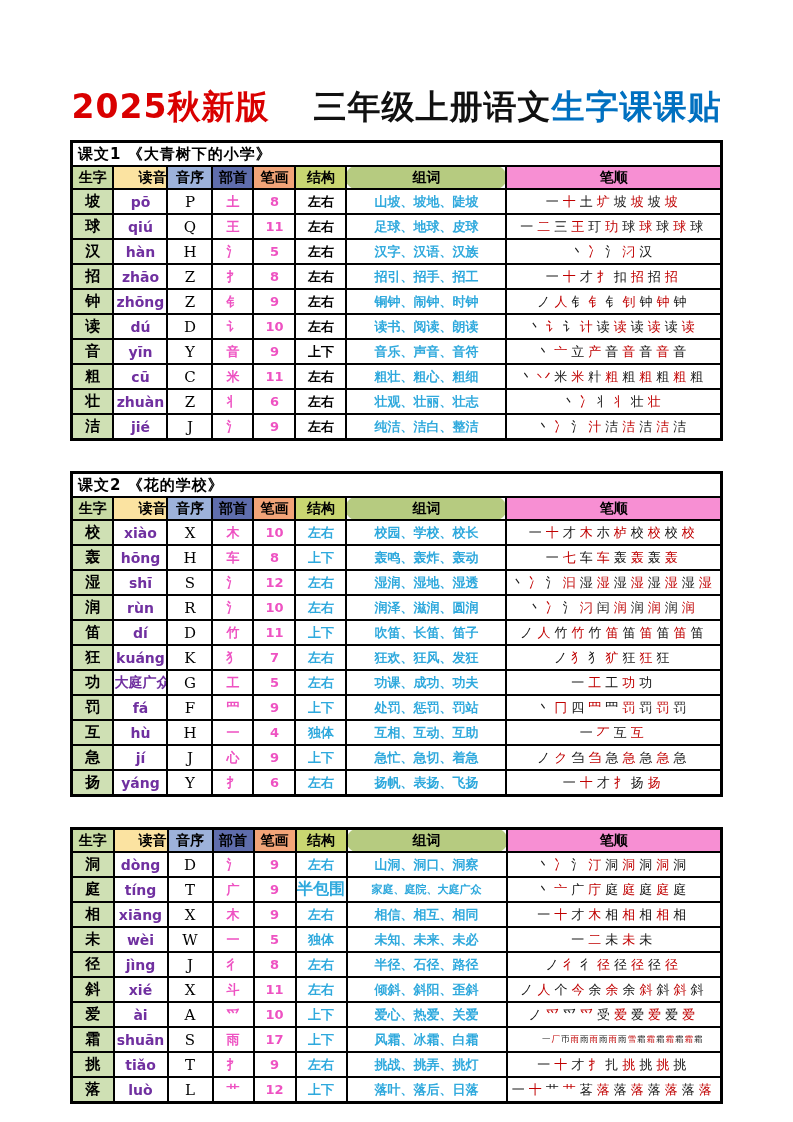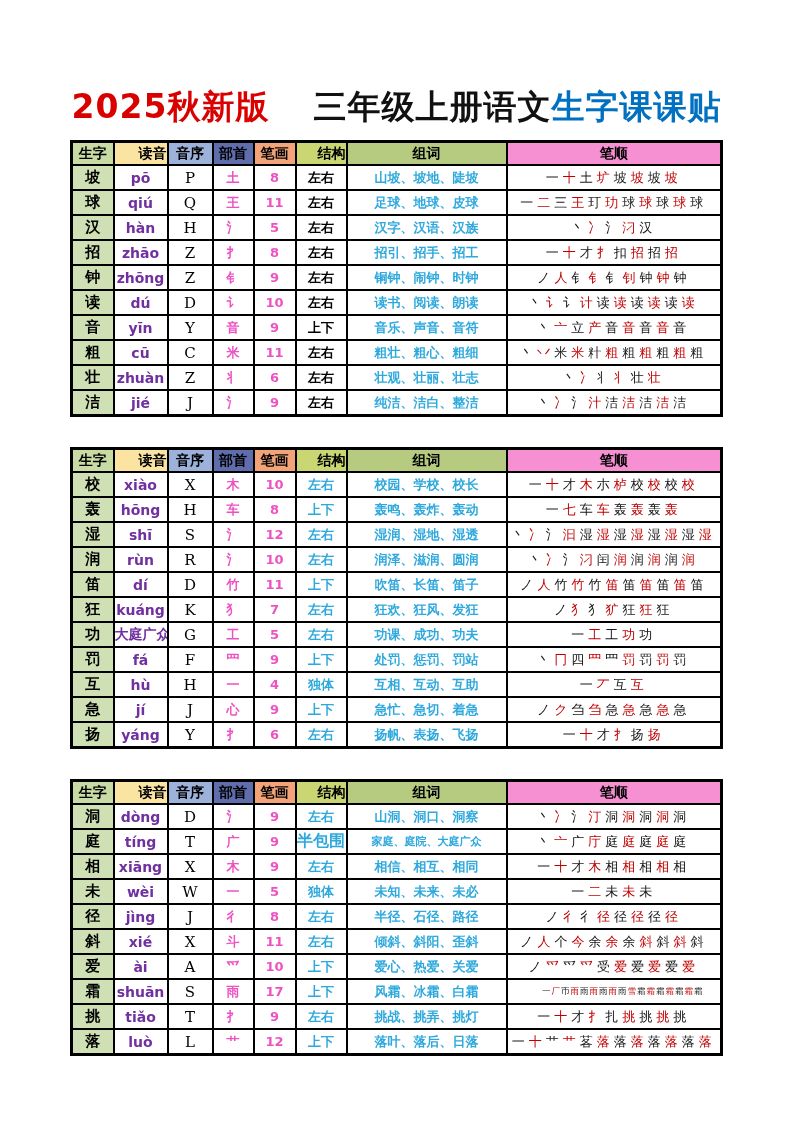--- a/index.html
+++ b/index.html
@@ -29,22 +29,22 @@
   tr.title-row th{
     height:22px;background:#fff;text-align:left;padding-left:5px;
     font-size:15px;font-weight:bold;letter-spacing:1px;
   }
   tr.head-row th{height:21px;font-size:14px;font-weight:bold;}
   tr.head-row .h-char{background:var(--col-char);}
   tr.head-row .h-pinyin{background:var(--col-pinyin);padding-left:24px;}
   tr.head-row .h-initial{background:var(--col-initial);}
   tr.head-row .h-radical{background:var(--col-radical);}
   tr.head-row .h-strokes{background:var(--col-strokes);}
-  tr.head-row .h-structure{background:var(--col-structure);text-align:right;}
-  tr.head-row .h-words{background:var(--col-words);}
+  tr.head-row .h-structure{background:var(--col-structure);}
+  tr.head-row .h-words{background:var(--col-words);border-radius:10px;}
   tr.head-row .h-order{background:var(--col-order);}
 
   td.c-char{background:var(--char-cell);font-size:15px;font-weight:bold;}
   td.c-pinyin{color:var(--pinyin-color);font-size:14px;font-weight:600;}
   td.c-initial{font-family:"DejaVu Serif","Liberation Serif",serif;font-size:15px;}
   td.c-radical{color:var(--pink-color);font-size:13px;font-weight:bold;}
   td.c-strokes{color:var(--pink-color);font-size:13px;font-weight:600;}
   td.c-structure{font-size:13px;font-weight:bold;}
   td.c-structure.small{font-size:16px;}
   td.c-words{color:var(--words-color);font-size:13px;font-weight:600;text-align:left;padding-left:5px;}
@@ -70,20 +70,23 @@
       <col style="width:42px">
         <col style="width:54px">
         <col style="width:45px">
         <col style="width:41px">
       <col style="width:42px">
         <col style="width:51px">
         <col style="width:160px">
         <col style="width:215px">
     </colgroup>
     <thead>
+      <tr class="title-row">
+        <th colspan="8">课文1 《大青树下的小学》</th>
+      </tr>
       <tr class="head-row">
         <th class="h-char">生字</th>
         <th class="h-pinyin">读音</th>
         <th class="h-initial">音序</th>
         <th class="h-radical">部首</th>
         <th class="h-strokes">笔画</th>
         <th class="h-structure">结构</th>
         <th class="h-words">组词</th>
         <th class="h-order">笔顺</th>
       </tr>
@@ -181,20 +184,160 @@
         </tr>
         <tr>
           <td class="c-char">洁</td>
           <td class="c-pinyin">jié</td>
           <td class="c-initial">J</td>
           <td class="c-radical">氵</td>
           <td class="c-strokes">9</td>
           <td class="c-structure" style="color: rgb(0, 0, 0);">左右</td>
           <td class="c-words">纯洁、洁白、整洁</td>
           <td class="c-order"><span class="g-black">丶</span><span class="g-red">冫</span><span class="g-black">氵</span><span class="g-red">汁</span><span class="g-black">洁</span><span class="g-red">洁</span><span class="g-black">洁</span><span class="g-red">洁</span><span class="g-black">洁</span></td>
+        </tr>
+      </tbody>
+  </table>
+
+  <table class="vocab">
+    <colgroup>
+      <col style="width:42px">
+        <col style="width:54px">
+        <col style="width:45px">
+        <col style="width:41px">
+      <col style="width:42px">
+        <col style="width:51px">
+        <col style="width:160px">
+        <col style="width:215px">
+    </colgroup>
+    <thead>
+      <tr class="title-row">
+        <th colspan="8">课文2 《花的学校》</th>
+      </tr>
+      <tr class="head-row">
+        <th class="h-char">生字</th>
+        <th class="h-pinyin">读音</th>
+        <th class="h-initial">音序</th>
+        <th class="h-radical">部首</th>
+        <th class="h-strokes">笔画</th>
+        <th class="h-structure">结构</th>
+        <th class="h-words">组词</th>
+        <th class="h-order">笔顺</th>
+      </tr>
+    </thead>
+    <tbody>
+        <tr>
+          <td class="c-char">校</td>
+          <td class="c-pinyin">xiào</td>
+          <td class="c-initial">X</td>
+          <td class="c-radical">木</td>
+          <td class="c-strokes">10</td>
+          <td class="c-structure" style="color: rgb(47, 169, 221);">左右</td>
+          <td class="c-words">校园、学校、校长</td>
+          <td class="c-order"><span class="g-black">一</span><span class="g-red">十</span><span class="g-black">才</span><span class="g-red">木</span><span class="g-black">朩</span><span class="g-red">栌</span><span class="g-black">校</span><span class="g-red">校</span><span class="g-black">校</span><span class="g-red">校</span></td>
+        </tr>
+        <tr>
+          <td class="c-char">轰</td>
+          <td class="c-pinyin">hōng</td>
+          <td class="c-initial">H</td>
+          <td class="c-radical">车</td>
+          <td class="c-strokes">8</td>
+          <td class="c-structure" style="color: rgb(47, 169, 221);">上下</td>
+          <td class="c-words">轰鸣、轰炸、轰动</td>
+          <td class="c-order"><span class="g-black">一</span><span class="g-red">七</span><span class="g-black">车</span><span class="g-red">车</span><span class="g-black">轰</span><span class="g-red">轰</span><span class="g-black">轰</span><span class="g-red">轰</span></td>
+        </tr>
+        <tr>
+          <td class="c-char">湿</td>
+          <td class="c-pinyin">shī</td>
+          <td class="c-initial">S</td>
+          <td class="c-radical">氵</td>
+          <td class="c-strokes">12</td>
+          <td class="c-structure" style="color: rgb(47, 169, 221);">左右</td>
+          <td class="c-words">湿润、湿地、湿透</td>
+          <td class="c-order"><span class="g-black">丶</span><span class="g-red">冫</span><span class="g-black">氵</span><span class="g-red">汩</span><span class="g-black">湿</span><span class="g-red">湿</span><span class="g-black">湿</span><span class="g-red">湿</span><span class="g-black">湿</span><span class="g-red">湿</span><span class="g-black">湿</span><span class="g-red">湿</span></td>
+        </tr>
+        <tr>
+          <td class="c-char">润</td>
+          <td class="c-pinyin">rùn</td>
+          <td class="c-initial">R</td>
+          <td class="c-radical">氵</td>
+          <td class="c-strokes">10</td>
+          <td class="c-structure" style="color: rgb(47, 169, 221);">左右</td>
+          <td class="c-words">润泽、滋润、圆润</td>
+          <td class="c-order"><span class="g-black">丶</span><span class="g-red">冫</span><span class="g-black">氵</span><span class="g-red">汈</span><span class="g-black">闰</span><span class="g-red">润</span><span class="g-black">润</span><span class="g-red">润</span><span class="g-black">润</span><span class="g-red">润</span></td>
+        </tr>
+        <tr>
+          <td class="c-char">笛</td>
+          <td class="c-pinyin">dí</td>
+          <td class="c-initial">D</td>
+          <td class="c-radical">竹</td>
+          <td class="c-strokes">11</td>
+          <td class="c-structure" style="color: rgb(47, 169, 221);">上下</td>
+          <td class="c-words">吹笛、长笛、笛子</td>
+          <td class="c-order"><span class="g-black">ノ</span><span class="g-red">人</span><span class="g-black">竹</span><span class="g-red">竹</span><span class="g-black">竹</span><span class="g-red">笛</span><span class="g-black">笛</span><span class="g-red">笛</span><span class="g-black">笛</span><span class="g-red">笛</span><span class="g-black">笛</span></td>
+        </tr>
+        <tr>
+          <td class="c-char">狂</td>
+          <td class="c-pinyin">kuáng</td>
+          <td class="c-initial">K</td>
+          <td class="c-radical">犭</td>
+          <td class="c-strokes">7</td>
+          <td class="c-structure" style="color: rgb(47, 169, 221);">左右</td>
+          <td class="c-words">狂欢、狂风、发狂</td>
+          <td class="c-order"><span class="g-black">ノ</span><span class="g-red">犭</span><span class="g-black">犭</span><span class="g-red">犷</span><span class="g-black">狂</span><span class="g-red">狂</span><span class="g-black">狂</span></td>
+        </tr>
+        <tr>
+          <td class="c-char">功</td>
+          <td class="c-pinyin">大庭广众</td>
+          <td class="c-initial">G</td>
+          <td class="c-radical">工</td>
+          <td class="c-strokes">5</td>
+          <td class="c-structure" style="color: rgb(47, 169, 221);">左右</td>
+          <td class="c-words">功课、成功、功夫</td>
+          <td class="c-order"><span class="g-black">一</span><span class="g-red">工</span><span class="g-black">工</span><span class="g-red">功</span><span class="g-black">功</span></td>
+        </tr>
+        <tr>
+          <td class="c-char">罚</td>
+          <td class="c-pinyin">fá</td>
+          <td class="c-initial">F</td>
+          <td class="c-radical">罒</td>
+          <td class="c-strokes">9</td>
+          <td class="c-structure" style="color: rgb(47, 169, 221);">上下</td>
+          <td class="c-words">处罚、惩罚、罚站</td>
+          <td class="c-order"><span class="g-black">丶</span><span class="g-red">冂</span><span class="g-black">四</span><span class="g-red">罒</span><span class="g-black">罒</span><span class="g-red">罚</span><span class="g-black">罚</span><span class="g-red">罚</span><span class="g-black">罚</span></td>
+        </tr>
+        <tr>
+          <td class="c-char">互</td>
+          <td class="c-pinyin">hù</td>
+          <td class="c-initial">H</td>
+          <td class="c-radical">一</td>
+          <td class="c-strokes">4</td>
+          <td class="c-structure" style="color: rgb(47, 169, 221);">独体</td>
+          <td class="c-words">互相、互动、互助</td>
+          <td class="c-order"><span class="g-black">一</span><span class="g-red">丆</span><span class="g-black">互</span><span class="g-red">互</span></td>
+        </tr>
+        <tr>
+          <td class="c-char">急</td>
+          <td class="c-pinyin">jí</td>
+          <td class="c-initial">J</td>
+          <td class="c-radical">心</td>
+          <td class="c-strokes">9</td>
+          <td class="c-structure" style="color: rgb(47, 169, 221);">上下</td>
+          <td class="c-words">急忙、急切、着急</td>
+          <td class="c-order"><span class="g-black">ノ</span><span class="g-red">ク</span><span class="g-black">刍</span><span class="g-red">刍</span><span class="g-black">急</span><span class="g-red">急</span><span class="g-black">急</span><span class="g-red">急</span><span class="g-black">急</span></td>
+        </tr>
+        <tr>
+          <td class="c-char">扬</td>
+          <td class="c-pinyin">yáng</td>
+          <td class="c-initial">Y</td>
+          <td class="c-radical">扌</td>
+          <td class="c-strokes">6</td>
+          <td class="c-structure" style="color: rgb(47, 169, 221);">左右</td>
+          <td class="c-words">扬帆、表扬、飞扬</td>
+          <td class="c-order"><span class="g-black">一</span><span class="g-red">十</span><span class="g-black">才</span><span class="g-red">扌</span><span class="g-black">扬</span><span class="g-red">扬</span></td>
         </tr>
       </tbody>
   </table>
 
   <table class="vocab">
     <colgroup>
       <col style="width:42px">
         <col style="width:54px">
         <col style="width:45px">
         <col style="width:41px">
@@ -210,157 +353,20 @@
         <th class="h-initial">音序</th>
         <th class="h-radical">部首</th>
         <th class="h-strokes">笔画</th>
         <th class="h-structure">结构</th>
         <th class="h-words">组词</th>
         <th class="h-order">笔顺</th>
       </tr>
     </thead>
     <tbody>
         <tr>
-          <td class="c-char">校</td>
-          <td class="c-pinyin">xiào</td>
-          <td class="c-initial">X</td>
-          <td class="c-radical">木</td>
-          <td class="c-strokes">10</td>
-          <td class="c-structure" style="color: rgb(47, 169, 221);">左右</td>
-          <td class="c-words">校园、学校、校长</td>
-          <td class="c-order"><span class="g-black">一</span><span class="g-red">十</span><span class="g-black">才</span><span class="g-red">木</span><span class="g-black">朩</span><span class="g-red">栌</span><span class="g-black">校</span><span class="g-red">校</span><span class="g-black">校</span><span class="g-red">校</span></td>
-        </tr>
-        <tr>
-          <td class="c-char">轰</td>
-          <td class="c-pinyin">hōng</td>
-          <td class="c-initial">H</td>
-          <td class="c-radical">车</td>
-          <td class="c-strokes">8</td>
-          <td class="c-structure" style="color: rgb(47, 169, 221);">上下</td>
-          <td class="c-words">轰鸣、轰炸、轰动</td>
-          <td class="c-order"><span class="g-black">一</span><span class="g-red">七</span><span class="g-black">车</span><span class="g-red">车</span><span class="g-black">轰</span><span class="g-red">轰</span><span class="g-black">轰</span><span class="g-red">轰</span></td>
-        </tr>
-        <tr>
-          <td class="c-char">湿</td>
-          <td class="c-pinyin">shī</td>
-          <td class="c-initial">S</td>
-          <td class="c-radical">氵</td>
-          <td class="c-strokes">12</td>
-          <td class="c-structure" style="color: rgb(47, 169, 221);">左右</td>
-          <td class="c-words">湿润、湿地、湿透</td>
-          <td class="c-order"><span class="g-black">丶</span><span class="g-red">冫</span><span class="g-black">氵</span><span class="g-red">汩</span><span class="g-black">湿</span><span class="g-red">湿</span><span class="g-black">湿</span><span class="g-red">湿</span><span class="g-black">湿</span><span class="g-red">湿</span><span class="g-black">湿</span><span class="g-red">湿</span></td>
-        </tr>
-        <tr>
-          <td class="c-char">润</td>
-          <td class="c-pinyin">rùn</td>
-          <td class="c-initial">R</td>
-          <td class="c-radical">氵</td>
-          <td class="c-strokes">10</td>
-          <td class="c-structure" style="color: rgb(47, 169, 221);">左右</td>
-          <td class="c-words">润泽、滋润、圆润</td>
-          <td class="c-order"><span class="g-black">丶</span><span class="g-red">冫</span><span class="g-black">氵</span><span class="g-red">汈</span><span class="g-black">闰</span><span class="g-red">润</span><span class="g-black">润</span><span class="g-red">润</span><span class="g-black">润</span><span class="g-red">润</span></td>
-        </tr>
-        <tr>
-          <td class="c-char">笛</td>
-          <td class="c-pinyin">dí</td>
-          <td class="c-initial">D</td>
-          <td class="c-radical">竹</td>
-          <td class="c-strokes">11</td>
-          <td class="c-structure" style="color: rgb(47, 169, 221);">上下</td>
-          <td class="c-words">吹笛、长笛、笛子</td>
-          <td class="c-order"><span class="g-black">ノ</span><span class="g-red">人</span><span class="g-black">竹</span><span class="g-red">竹</span><span class="g-black">竹</span><span class="g-red">笛</span><span class="g-black">笛</span><span class="g-red">笛</span><span class="g-black">笛</span><span class="g-red">笛</span><span class="g-black">笛</span></td>
-        </tr>
-        <tr>
-          <td class="c-char">狂</td>
-          <td class="c-pinyin">kuáng</td>
-          <td class="c-initial">K</td>
-          <td class="c-radical">犭</td>
-          <td class="c-strokes">7</td>
-          <td class="c-structure" style="color: rgb(47, 169, 221);">左右</td>
-          <td class="c-words">狂欢、狂风、发狂</td>
-          <td class="c-order"><span class="g-black">ノ</span><span class="g-red">犭</span><span class="g-black">犭</span><span class="g-red">犷</span><span class="g-black">狂</span><span class="g-red">狂</span><span class="g-black">狂</span></td>
-        </tr>
-        <tr>
-          <td class="c-char">功</td>
-          <td class="c-pinyin">大庭广众</td>
-          <td class="c-initial">G</td>
-          <td class="c-radical">工</td>
-          <td class="c-strokes">5</td>
-          <td class="c-structure" style="color: rgb(47, 169, 221);">左右</td>
-          <td class="c-words">功课、成功、功夫</td>
-          <td class="c-order"><span class="g-black">一</span><span class="g-red">工</span><span class="g-black">工</span><span class="g-red">功</span><span class="g-black">功</span></td>
-        </tr>
-        <tr>
-          <td class="c-char">罚</td>
-          <td class="c-pinyin">fá</td>
-          <td class="c-initial">F</td>
-          <td class="c-radical">罒</td>
-          <td class="c-strokes">9</td>
-          <td class="c-structure" style="color: rgb(47, 169, 221);">上下</td>
-          <td class="c-words">处罚、惩罚、罚站</td>
-          <td class="c-order"><span class="g-black">丶</span><span class="g-red">冂</span><span class="g-black">四</span><span class="g-red">罒</span><span class="g-black">罒</span><span class="g-red">罚</span><span class="g-black">罚</span><span class="g-red">罚</span><span class="g-black">罚</span></td>
-        </tr>
-        <tr>
-          <td class="c-char">互</td>
-          <td class="c-pinyin">hù</td>
-          <td class="c-initial">H</td>
-          <td class="c-radical">一</td>
-          <td class="c-strokes">4</td>
-          <td class="c-structure" style="color: rgb(47, 169, 221);">独体</td>
-          <td class="c-words">互相、互动、互助</td>
-          <td class="c-order"><span class="g-black">一</span><span class="g-red">丆</span><span class="g-black">互</span><span class="g-red">互</span></td>
-        </tr>
-        <tr>
-          <td class="c-char">急</td>
-          <td class="c-pinyin">jí</td>
-          <td class="c-initial">J</td>
-          <td class="c-radical">心</td>
-          <td class="c-strokes">9</td>
-          <td class="c-structure" style="color: rgb(47, 169, 221);">上下</td>
-          <td class="c-words">急忙、急切、着急</td>
-          <td class="c-order"><span class="g-black">ノ</span><span class="g-red">ク</span><span class="g-black">刍</span><span class="g-red">刍</span><span class="g-black">急</span><span class="g-red">急</span><span class="g-black">急</span><span class="g-red">急</span><span class="g-black">急</span></td>
-        </tr>
-        <tr>
-          <td class="c-char">扬</td>
-          <td class="c-pinyin">yáng</td>
-          <td class="c-initial">Y</td>
-          <td class="c-radical">扌</td>
-          <td class="c-strokes">6</td>
-          <td class="c-structure" style="color: rgb(47, 169, 221);">左右</td>
-          <td class="c-words">扬帆、表扬、飞扬</td>
-          <td class="c-order"><span class="g-black">一</span><span class="g-red">十</span><span class="g-black">才</span><span class="g-red">扌</span><span class="g-black">扬</span><span class="g-red">扬</span></td>
-        </tr>
-      </tbody>
-  </table>
-
-  <table class="vocab">
-    <colgroup>
-      <col style="width:42px">
-        <col style="width:54px">
-        <col style="width:45px">
-        <col style="width:41px">
-      <col style="width:42px">
-        <col style="width:51px">
-        <col style="width:160px">
-        <col style="width:215px">
-    </colgroup>
-    <thead>
-      <tr class="head-row">
-        <th class="h-char">生字</th>
-        <th class="h-pinyin">读音</th>
-        <th class="h-initial">音序</th>
-        <th class="h-radical">部首</th>
-        <th class="h-strokes">笔画</th>
-        <th class="h-structure">结构</th>
-        <th class="h-words">组词</th>
-        <th class="h-order">笔顺</th>
-      </tr>
-    </thead>
-    <tbody>
-        <tr>
           <td class="c-char">洞</td>
           <td class="c-pinyin">dòng</td>
           <td class="c-initial">D</td>
           <td class="c-radical">氵</td>
           <td class="c-strokes">9</td>
           <td class="c-structure" style="color: rgb(47, 169, 221);">左右</td>
           <td class="c-words">山洞、洞口、洞察</td>
           <td class="c-order"><span class="g-black">丶</span><span class="g-red">冫</span><span class="g-black">氵</span><span class="g-red">汀</span><span class="g-black">洞</span><span class="g-red">洞</span><span class="g-black">洞</span><span class="g-red">洞</span><span class="g-black">洞</span></td>
         </tr>
         <tr>

